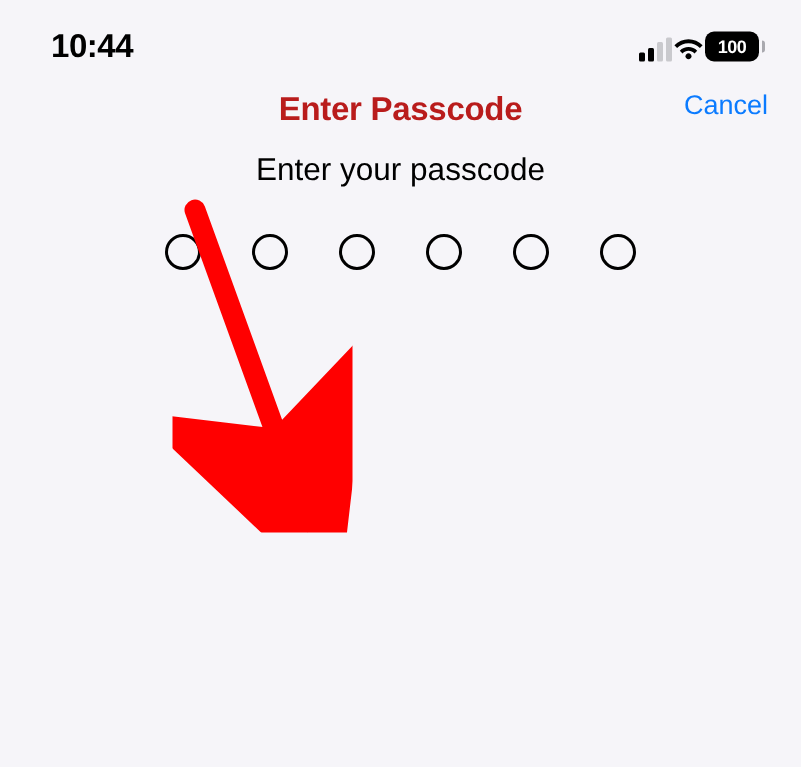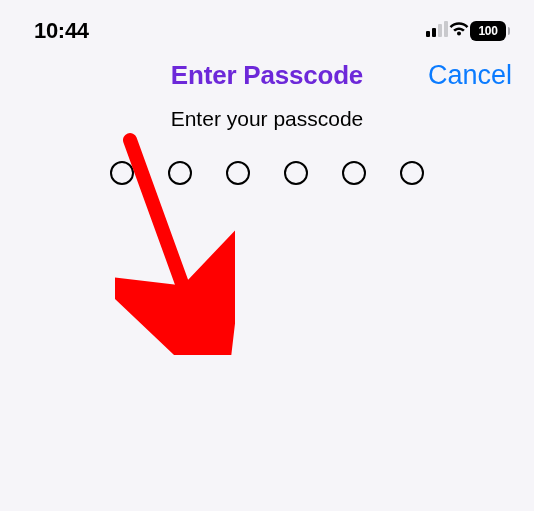--- a/index.html
+++ b/index.html
@@ -23,21 +23,21 @@
       height: 48px;
     }
     .status-time {
       font-size: 22px;
       font-weight: 600;
       color: #000;
       letter-spacing: -0.3px;
     }
     .status-right {
       display: flex;
-      align-items: flex-start;
+      align-items: flex-end;
       gap: 0;
     }
     .signal-bars {
       display: flex;
       align-items: flex-end;
       gap: 2px;
       height: 16px;
     }
     .signal-bars span {
       display: block;
@@ -79,30 +79,30 @@
       border-radius: 0 2px 2px 0;
     }
     .nav-bar {
       display: flex;
       align-items: center;
       justify-content: center;
       position: relative;
       padding: 12px 20px 16px 20px;
     }
     .nav-title {
-      font-size: 26px;
+      font-size: 22px;
       font-weight: 700;
-      color: #6d28d9;
+      color: #b91c1c;
       letter-spacing: -0.2px;
     }
     .nav-cancel {
       position: absolute;
       right: 22px;
       top: 12px;
-      font-size: 27px;
+      font-size: 18px;
       color: #0b7bff;
       font-weight: 400;
       cursor: pointer;
     }
     .content {
       text-align: center;
       position: relative;
     }
     .prompt {
       font-size: 21px;

